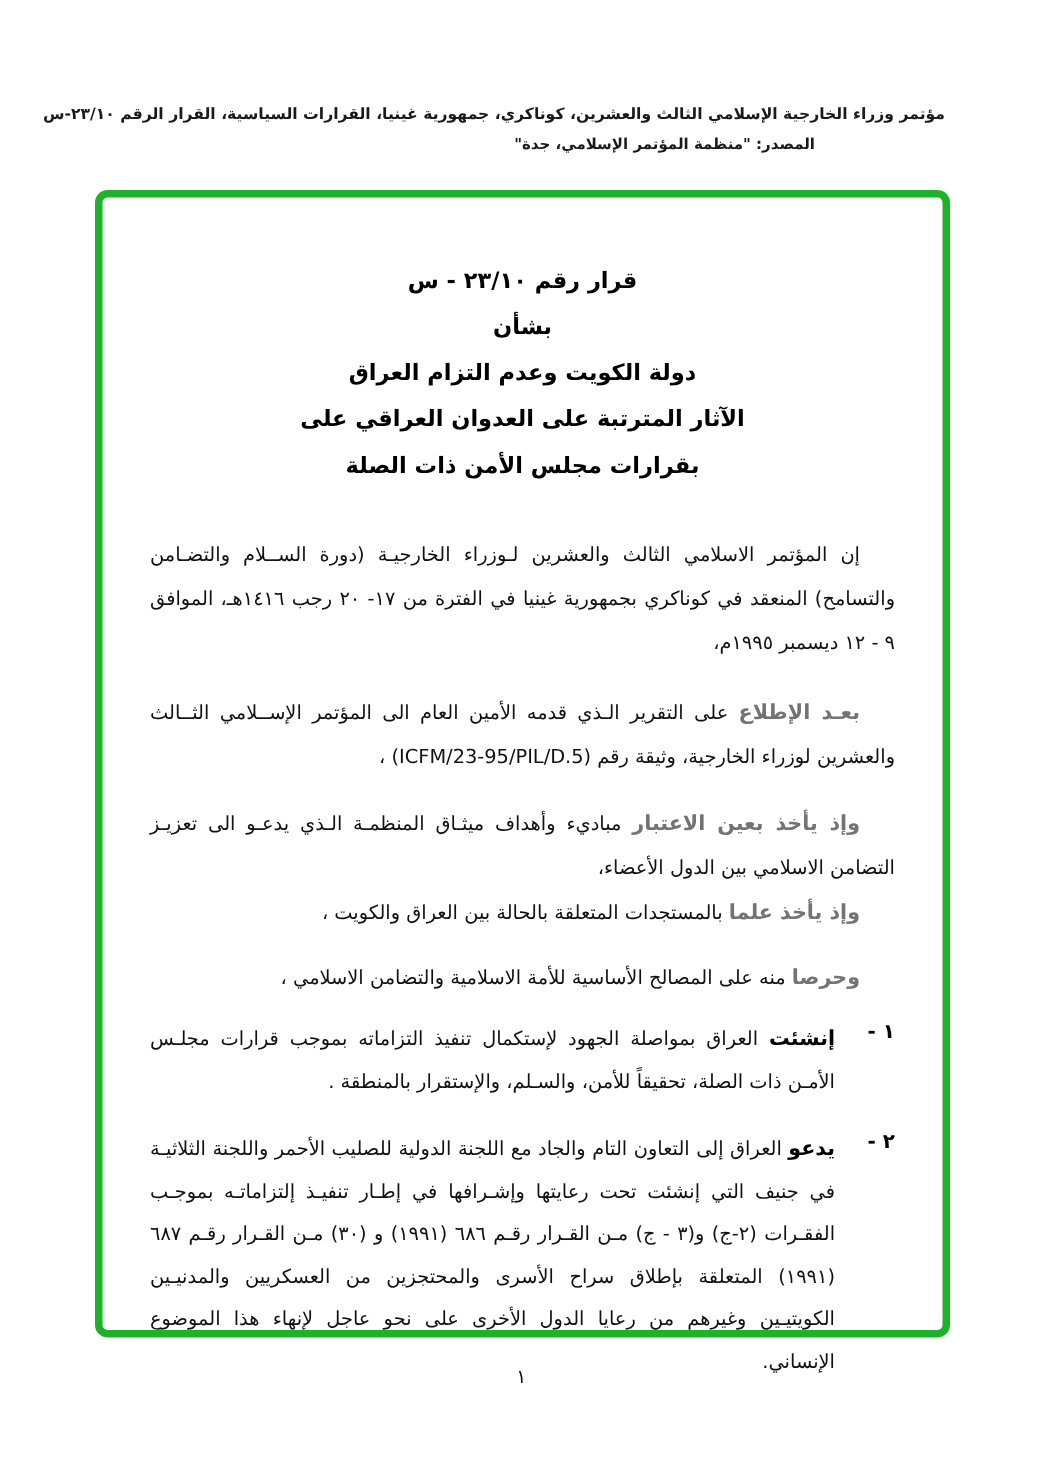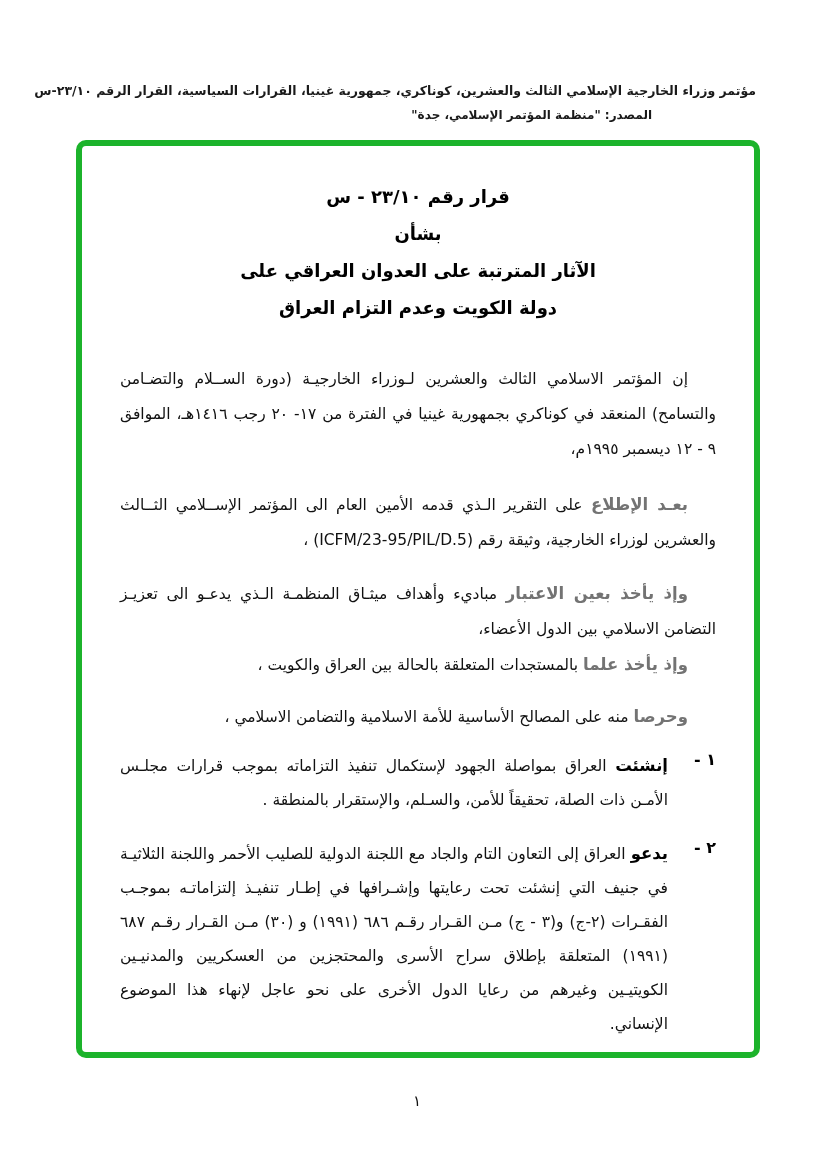--- a/index.html
+++ b/index.html
@@ -31,27 +31,27 @@
     white-space: nowrap;
   }
   .doc-header .line2 {
     font-size: 12px;
     margin-top: 10px;
     margin-right: 104px;
   }
   .green-box {
     position: absolute;
     left: 76px;
-    top: 140px;
+    top: 152px;
     width: 684px;
     height: 918px;
     box-sizing: border-box;
     border: 6px solid #1cb32b;
     border-radius: 10px;
-    padding: 32px 38px 0 38px;
+    padding: 48px 38px 0 38px;
     background: #ffffff;
   }
   .title-block {
     text-align: center;
     font-weight: bold;
     font-size: 18px;
     line-height: 37px;
     color: #000;
   }
   .para {
@@ -114,22 +114,23 @@
   <div class="doc-header">
     <div class="line1">مؤتمر وزراء الخارجية الإسلامي الثالث والعشرين، كوناكري، جمهورية غينيا، القرارات السياسية، القرار الرقم ٢٣/١٠-س</div>
     <div class="line2">المصدر:  "منظمة المؤتمر الإسلامي، جدة"</div>
   </div>
 
   <div class="green-box">
 
     <div class="title-block">
       <div>قرار رقم ٢٣/١٠ - س</div>
       <div>بشأن</div>
+      <div>دولة الكويت وعدم التزام العراق</div>
       <div>الآثار المترتبة على العدوان العراقي على</div>
-      <div>دولة الكويت وعدم التزام العراق</div>
+      <div>بقرارات مجلس الأمن ذات الصلة</div>
     </div>
 
     <div class="para p1">
       <span>إن المؤتمر الاسلامي الثالث والعشرين لـوزراء الخارجيـة (دورة الســلام والتضـامن والتسامح) المنعقد في كوناكري بجمهورية غينيا في الفترة من ١٧- ٢٠ رجب ١٤١٦هـ، الموافق ٩ - ١٢ ديسمبر ١٩٩٥م،</span>
     </div>
 
     <div class="para p2">
       <span class="lead">بعـد الإطلاع</span>
       <span>على التقرير الـذي قدمه الأمين العام الى المؤتمر الإســلامي الثــالث والعشرين لوزراء الخارجية، وثيقة رقم (ICFM/23-95/PIL/D.5) ،</span>
     </div>

